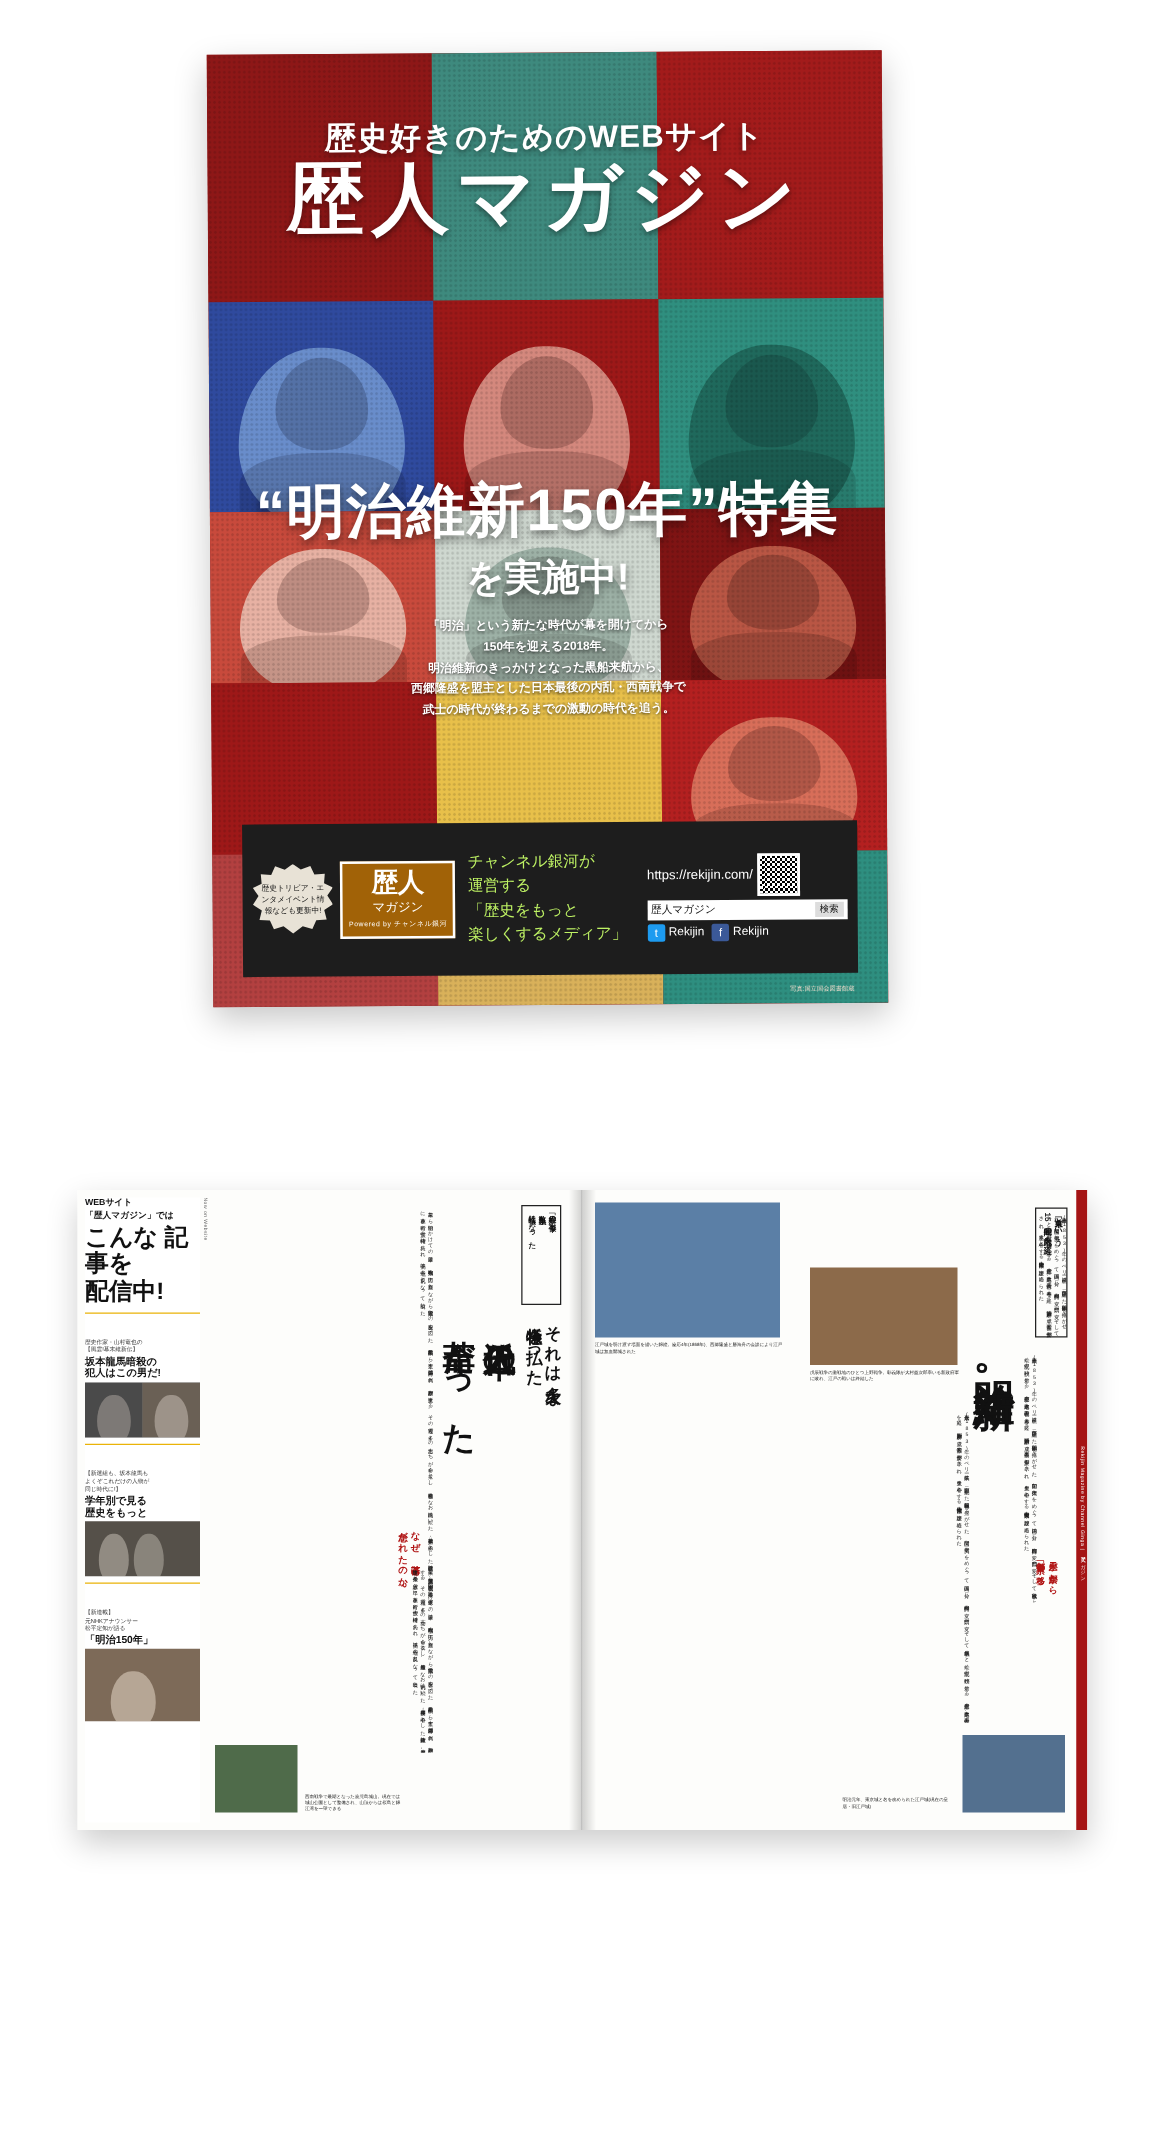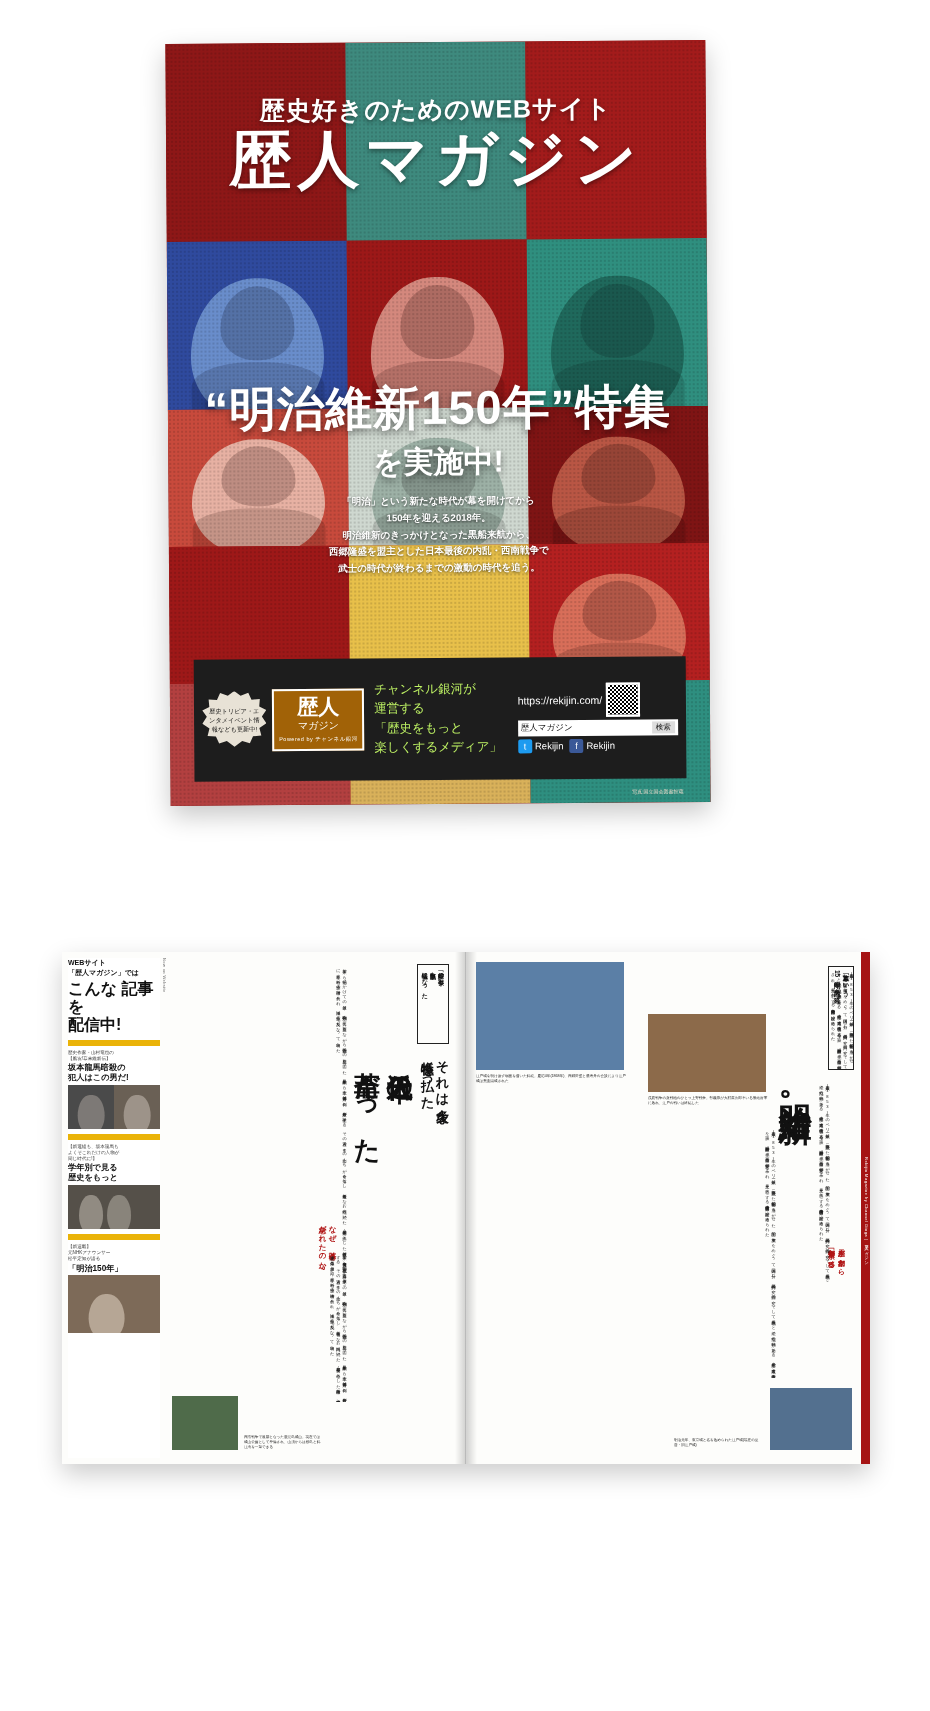--- a/index.html
+++ b/index.html
@@ -260,29 +260,29 @@
     background: #ffffff;
   }
   .teaser-head {
     font-size: 7px;
     font-weight: 700;
     line-height: 1.4;
     color: #111;
   }
   .teaser-head .big {
     display: block;
-    font-size: 16px;
+    font-size: 19px;
     font-weight: 700;
     line-height: 1.15;
     margin-top: 2px;
   }
   .teaser {
     margin-top: 5px;
-    border-top: 6px solid #eab308;
-    padding-top: 4px;
+    border-top: 1px solid #eab308;
+    padding-top: 20px;
   }
   .teaser .meta { font-size: 4.6px; line-height: 1.35; color: #333; }
   .teaser .ttl { font-size: 8.2px; font-weight: 700; line-height: 1.2; margin: 1px 0 2px; color:#111;}
   .teaser .thumb {
     width: 100%; height: 44px;
     background: #777;
     position: relative;
     overflow: hidden;
   }
   .teaser .thumb.duo { display: flex; }

